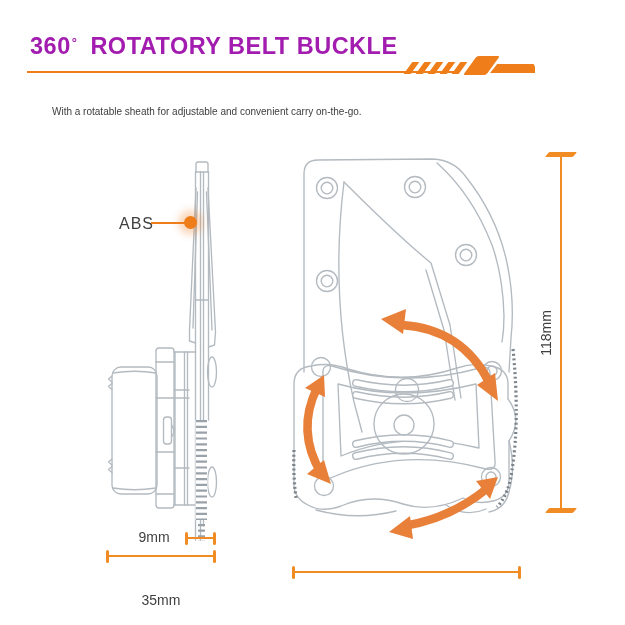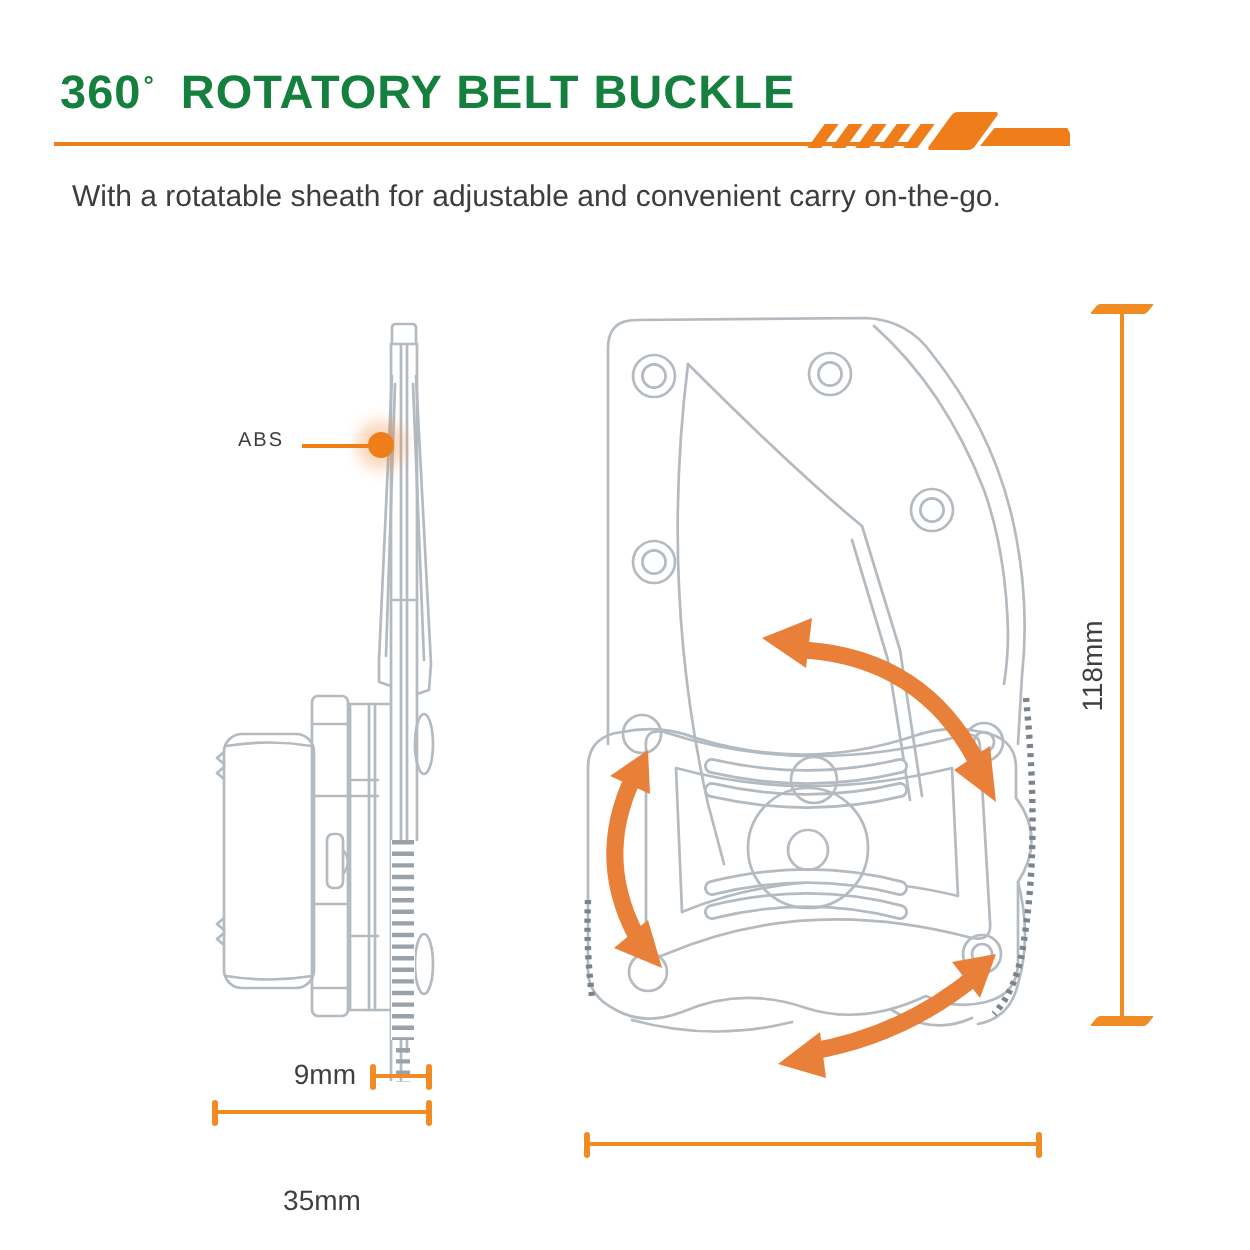--- a/index.html
+++ b/index.html
@@ -1,38 +1,38 @@
 <!DOCTYPE html>
 <html><head>
 <meta charset="utf-8">
 <style>
   html,body{margin:0;padding:0;background:#fff;}
   .canvas{position:relative;width:625px;height:625px;background:#fff;overflow:hidden;
           font-family:"Liberation Sans",sans-serif;}
 
   
-  .title{position:absolute;left:30px;top:33px;margin:0;color:#15803d;
+  .title{position:absolute;left:30px;top:33px;margin:0;color:#a21caf;
          font-size:23.5px;font-weight:bold;letter-spacing:.5px;white-space:nowrap;}
   .title .deg{font-size:.55em;position:relative;top:-.55em;margin-left:1px;}
   .title .rest{margin-left:13px;}
   .title-underline{position:absolute;left:27px;top:71px;width:430px;height:2px;background:#ee7d1a;}
   .deco{position:absolute;left:404px;top:55px;width:132px;height:22px;}
   .deco .stripe{position:absolute;top:7px;width:7px;height:12px;background:#ee7d1a;transform:skewX(-36deg);}
   .deco .s1{left:4px}.deco .s2{left:16px}.deco .s3{left:28px}.deco .s4{left:40px}.deco .s5{left:52px}
   .deco .chev{position:absolute;left:66px;top:1px;width:23px;height:19px;background:#ee7d1a;transform:skewX(-36deg);border-radius:2px;}
   .deco .bar{position:absolute;left:86px;top:9px;width:45px;height:9px;background:#ee7d1a;
              clip-path:polygon(16% 0,97% 0,100% 30%,100% 100%,0 100%);}
-  .subtitle{position:absolute;left:36px;top:90px;margin:0;font-size:15px;color:#3d3d3d;}
+  .subtitle{position:absolute;left:36px;top:90px;margin:16px;font-size:10px;color:#3d3d3d;}
 
   
   svg.draw{position:absolute;}
   .lineart{stroke:#b3bac0;stroke-width:1.35;fill:none;stroke-linejoin:round;stroke-linecap:round;}
 
   
-  .abs-label{position:absolute;left:119px;top:215px;font-size:10px;color:#3f3f3f;letter-spacing:1px;}
+  .abs-label{position:absolute;left:119px;top:215px;font-size:16px;color:#3f3f3f;letter-spacing:1px;}
   .abs-line{position:absolute;left:151px;top:222px;width:35px;height:2px;background:#ee7d1a;}
   .abs-dot{position:absolute;left:184px;top:216px;width:13px;height:13px;border-radius:50%;
            background:#ee7d1a;box-shadow:0 0 7px 6px rgba(240,130,40,.30);}
 
   
   .dim-h{position:absolute;height:2px;background:#f18c25;}
   .dim-h .tick{position:absolute;top:-5px;width:3px;height:13px;background:#f18c25;border-radius:2px;}
   .dim-h .t-l{left:-1px}.dim-h .t-r{right:-1px}
   .dim-v{position:absolute;width:2px;background:#f18c25;}
   .dim-cap{position:absolute;width:28px;height:5px;background:#f18c25;transform:skewX(-40deg);border-radius:1px;}
@@ -91,21 +91,21 @@
       <line x1="201.5" y1="420" x2="201.5" y2="520" stroke="#ffffff" stroke-width="12"></line>
       <line x1="201.5" y1="420" x2="201.5" y2="520" stroke="#9aa2a9" stroke-width="11" stroke-dasharray="2.2,3.6"></line>
       <line x1="201.5" y1="524" x2="201.5" y2="541" stroke="#9aa2a9" stroke-width="7" stroke-dasharray="2.2,3.4"></line>
     </g>
   </svg>
 
   <div class="abs-label">ABS</div>
   <div class="abs-line"></div>
   <div class="abs-dot"></div>
 
-  <div class="dim-label" style="left:130px;top:529px;width:48px;text-align:right;">9mm</div>
+  <div class="dim-label" style="left:130px;top:529px;width:48px;text-align:center;">9mm</div>
   <div class="dim-h" style="left:186px;top:537px;width:29px;">
     <span class="tick t-l"></span>
     <span class="tick t-r"></span>
   </div>
   <div class="dim-h" style="left:107px;top:555px;width:108px;">
     <span class="tick t-l"></span>
     <span class="tick t-r"></span>
   </div>
   <div class="dim-label c" style="left:107px;top:592px;width:108px;">35mm</div>
 

